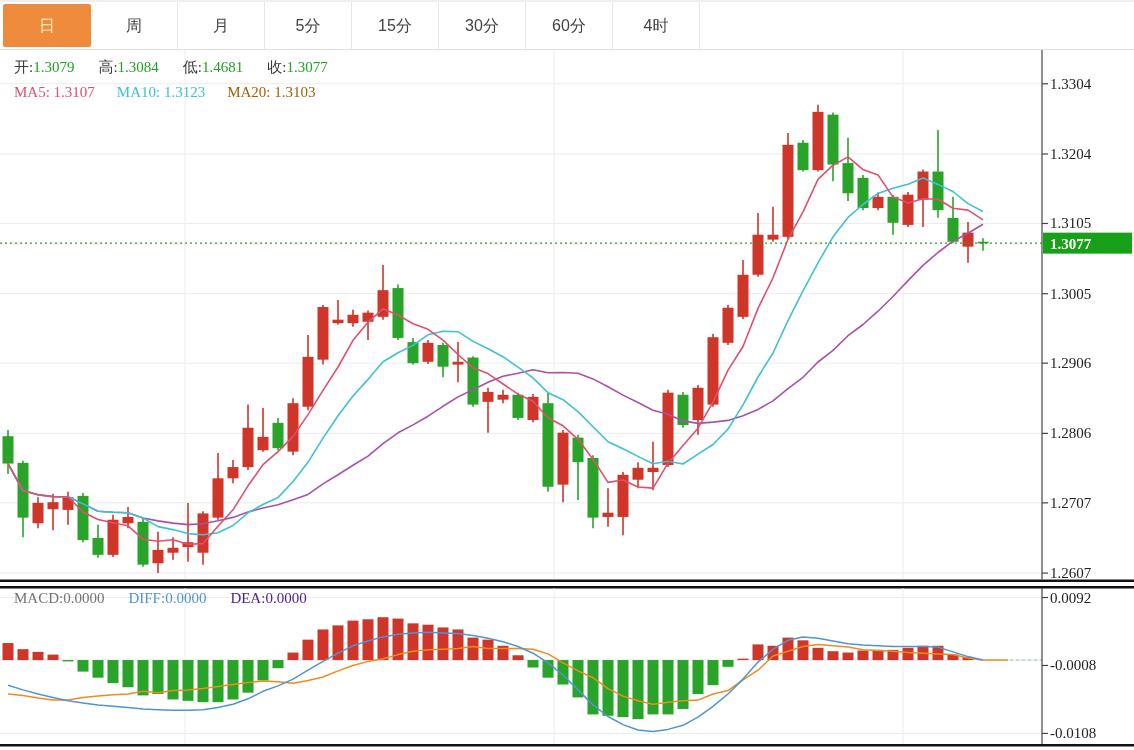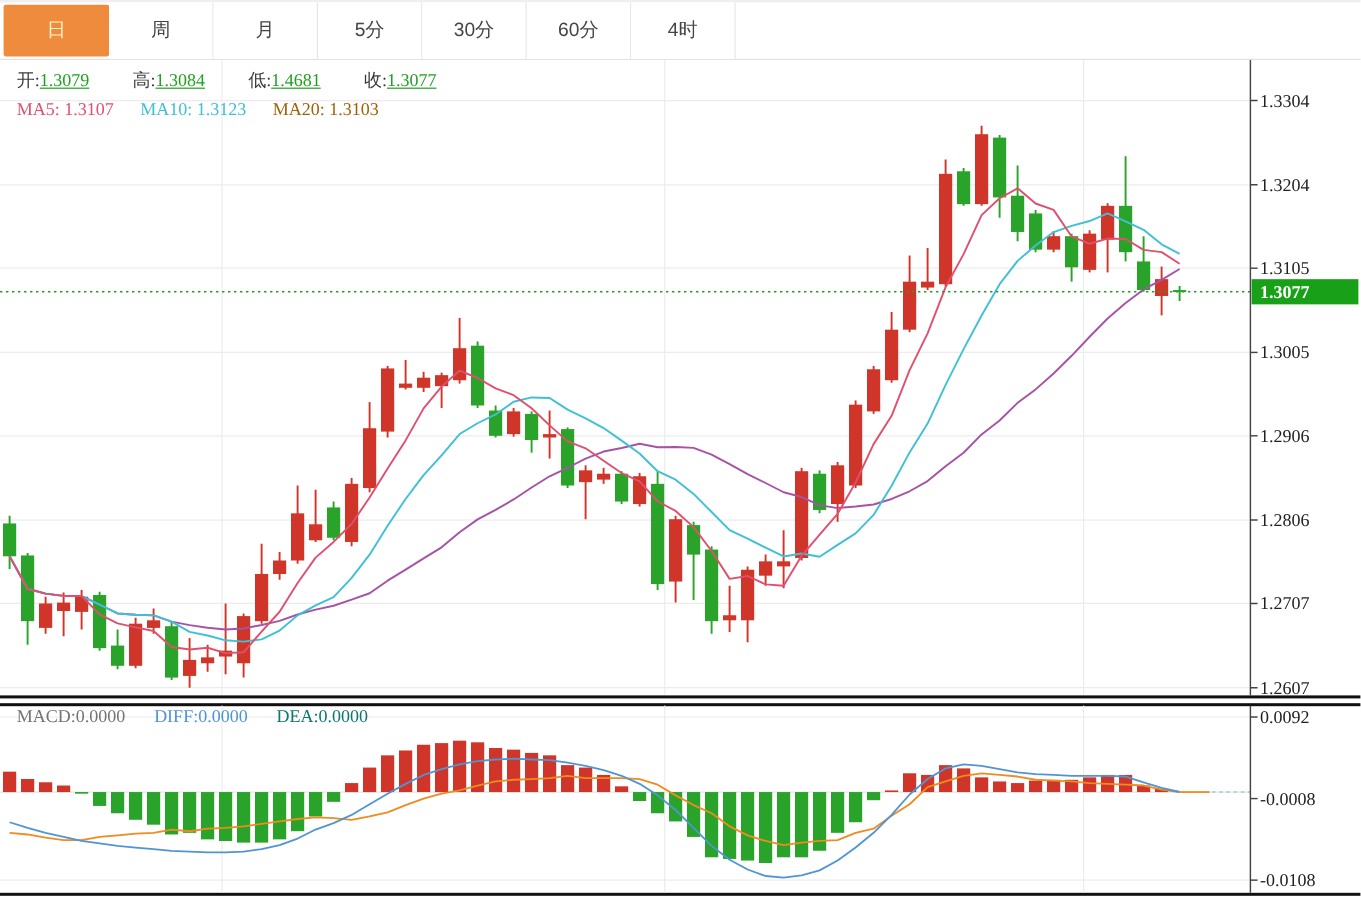--- a/index.html
+++ b/index.html
@@ -8,40 +8,41 @@
   
   #tab-bar{position:absolute;left:0;top:0;width:1134px;height:50px;background:#fff;
            border-top:2px solid #efefef;border-bottom:1px solid #e2e2e2;display:flex;box-sizing:border-box;}
   .tab{width:87px;height:47px;line-height:47px;text-align:center;font-size:16px;color:#444;
        border-right:1px solid #e7e7e7;cursor:pointer;box-sizing:border-box;background:#fff;}
   .tab.active{background:#ee8b3d;color:#fdf3c8;height:43px;line-height:43px;margin:2px 0 2px 3px;
               border-right:none;border-radius:2px;width:88px;}
   
   .inforow{position:absolute;left:14px;font-size:15px;font-family:"Liberation Serif",serif;white-space:nowrap;z-index:5;}
   #ohlc-row{top:58px;color:#3a3a3a;}
-  #ohlc-row .val{color:#21a121;margin-right:36px;text-decoration:underline;}
+  #ohlc-row .val{color:#21a121;margin-right:24px;}
   #ma-row{top:84px;}
   #ma-row .seg{margin-right:22px;}
   .ma5c{color:#e0506e;} .ma10c{color:#3fc0d4;text-align:center;} .ma20c{color:#a16207;}
   #macd-row{top:590px;}
   #macd-row .seg{margin-right:24px;}
-  .macdc{color:#737373;} .diffc{color:#4f94d4;} .deac{color:#0f766e;}
+  .macdc{color:#737373;} .diffc{color:#4f94d4;} .deac{color:#4c1d95;}
   svg{position:absolute;left:0;}
   #main-svg{top:50px;}
   #macd-svg{top:583px;}
 </style>
 </head>
 <body>
 
 <div id="app">
   <div id="tab-bar">
       <div class="tab active">日</div>
       <div class="tab">周</div>
       <div class="tab">月</div>
       <div class="tab">5分</div>
+      <div class="tab">15分</div>
       <div class="tab">30分</div>
       <div class="tab">60分</div>
       <div class="tab">4时</div>
     </div>
 
   <div id="ohlc-row" class="inforow">
     <span>开:</span><span class="val">1.3079</span><span>高:</span><span class="val">1.3084</span><span>低:</span><span class="val">1.4681</span><span>收:</span><span class="val">1.3077</span>
   </div>
 
   <div id="ma-row" class="inforow">

